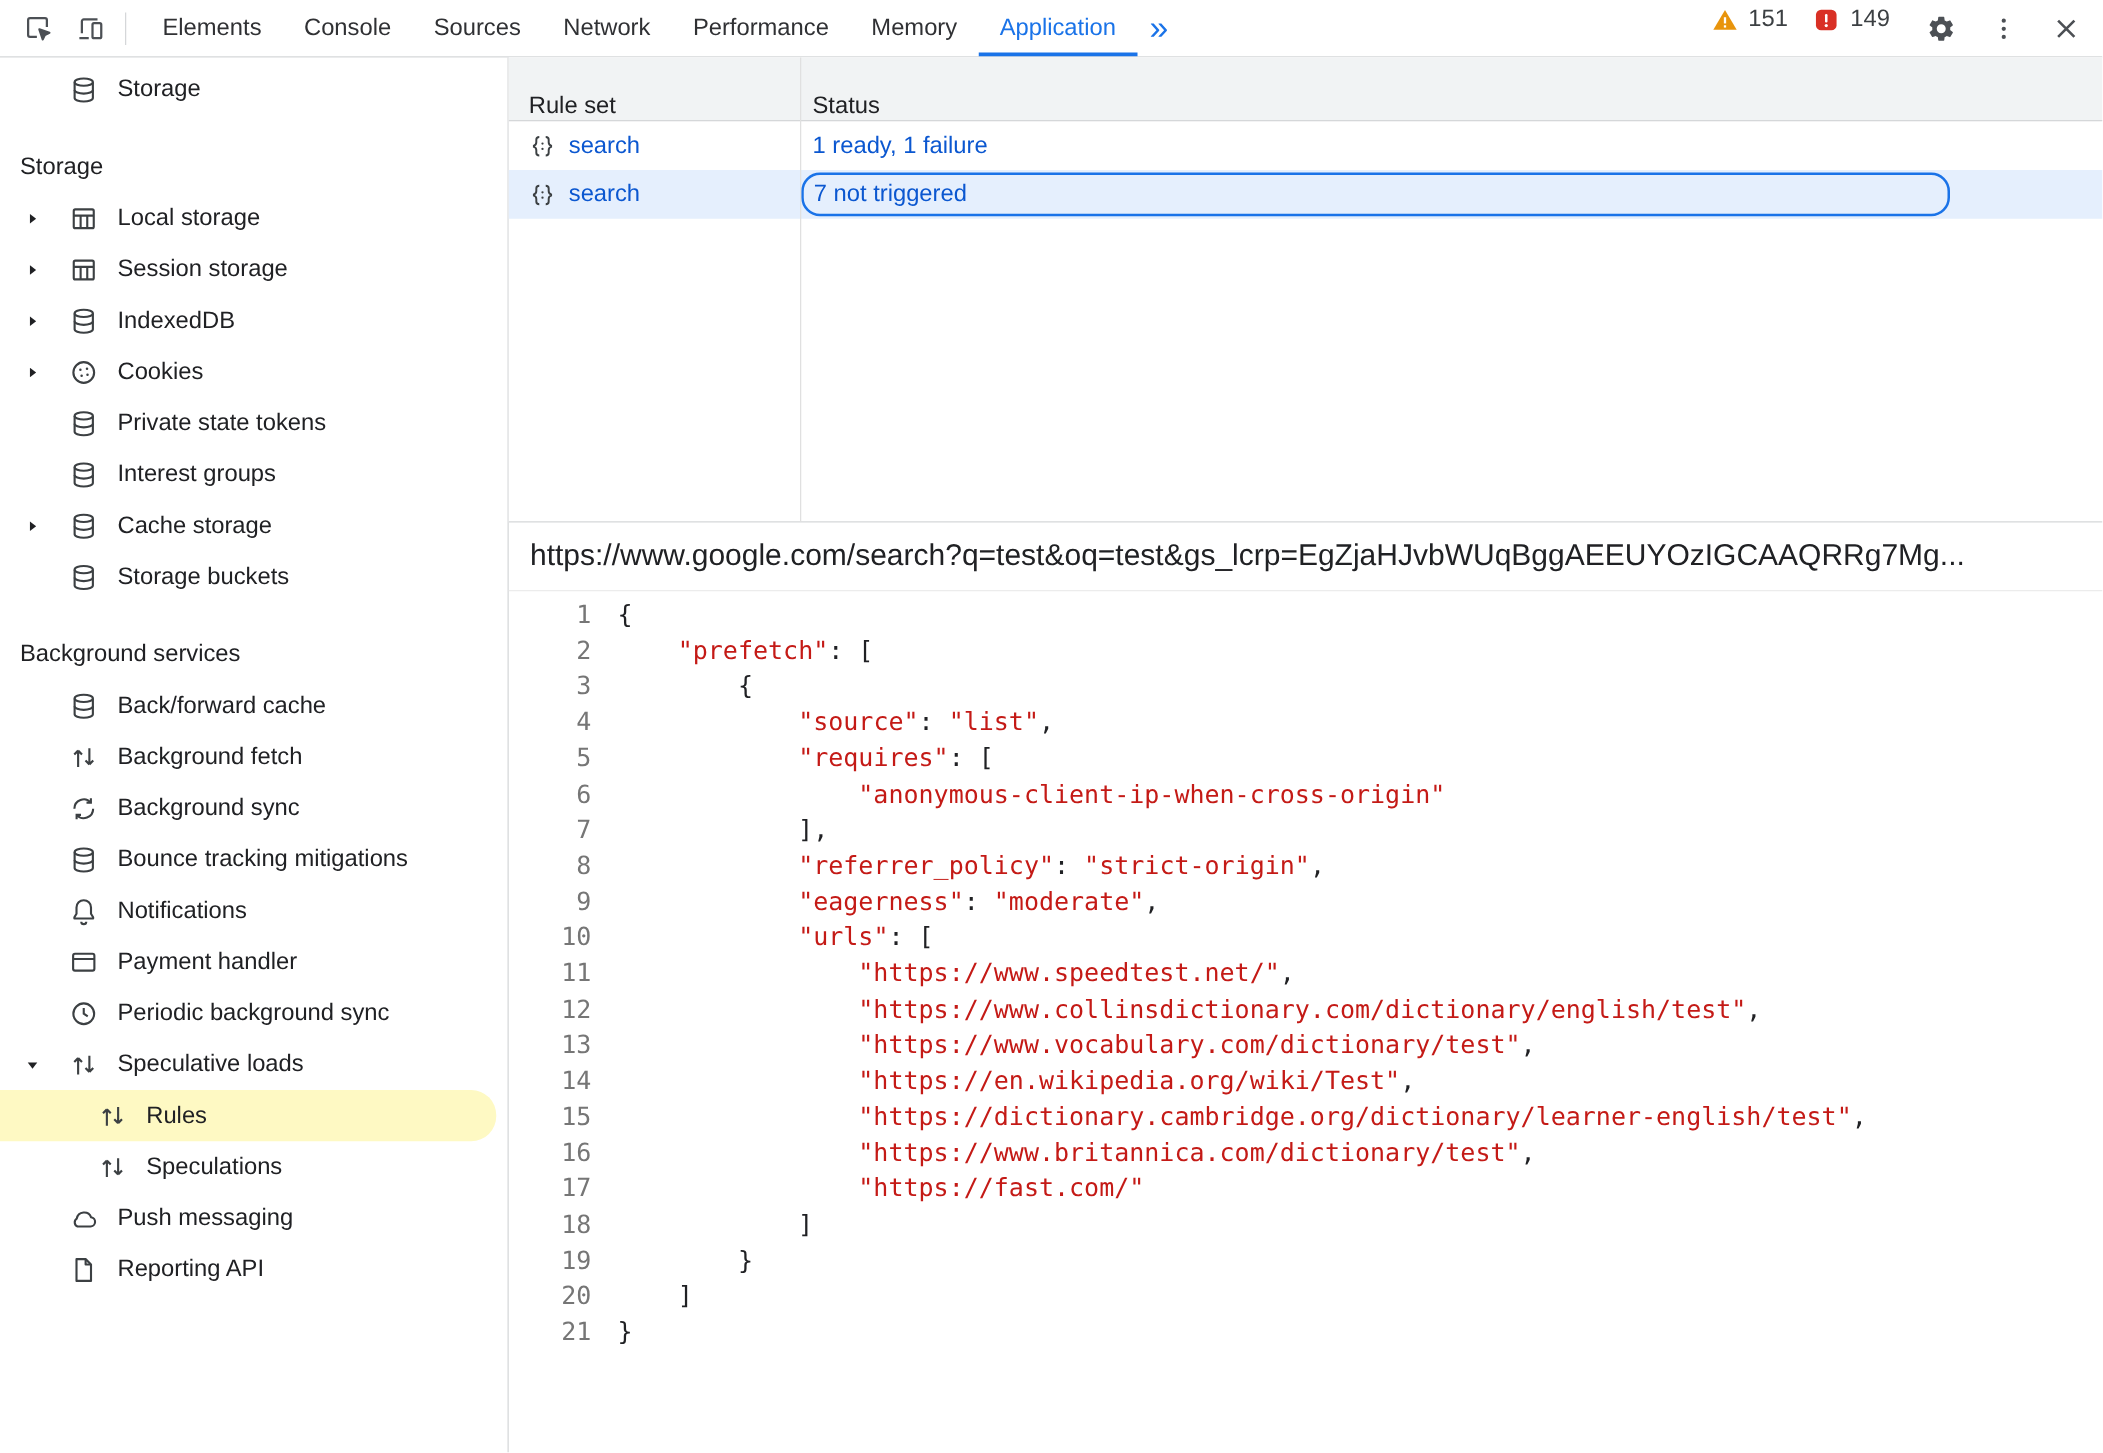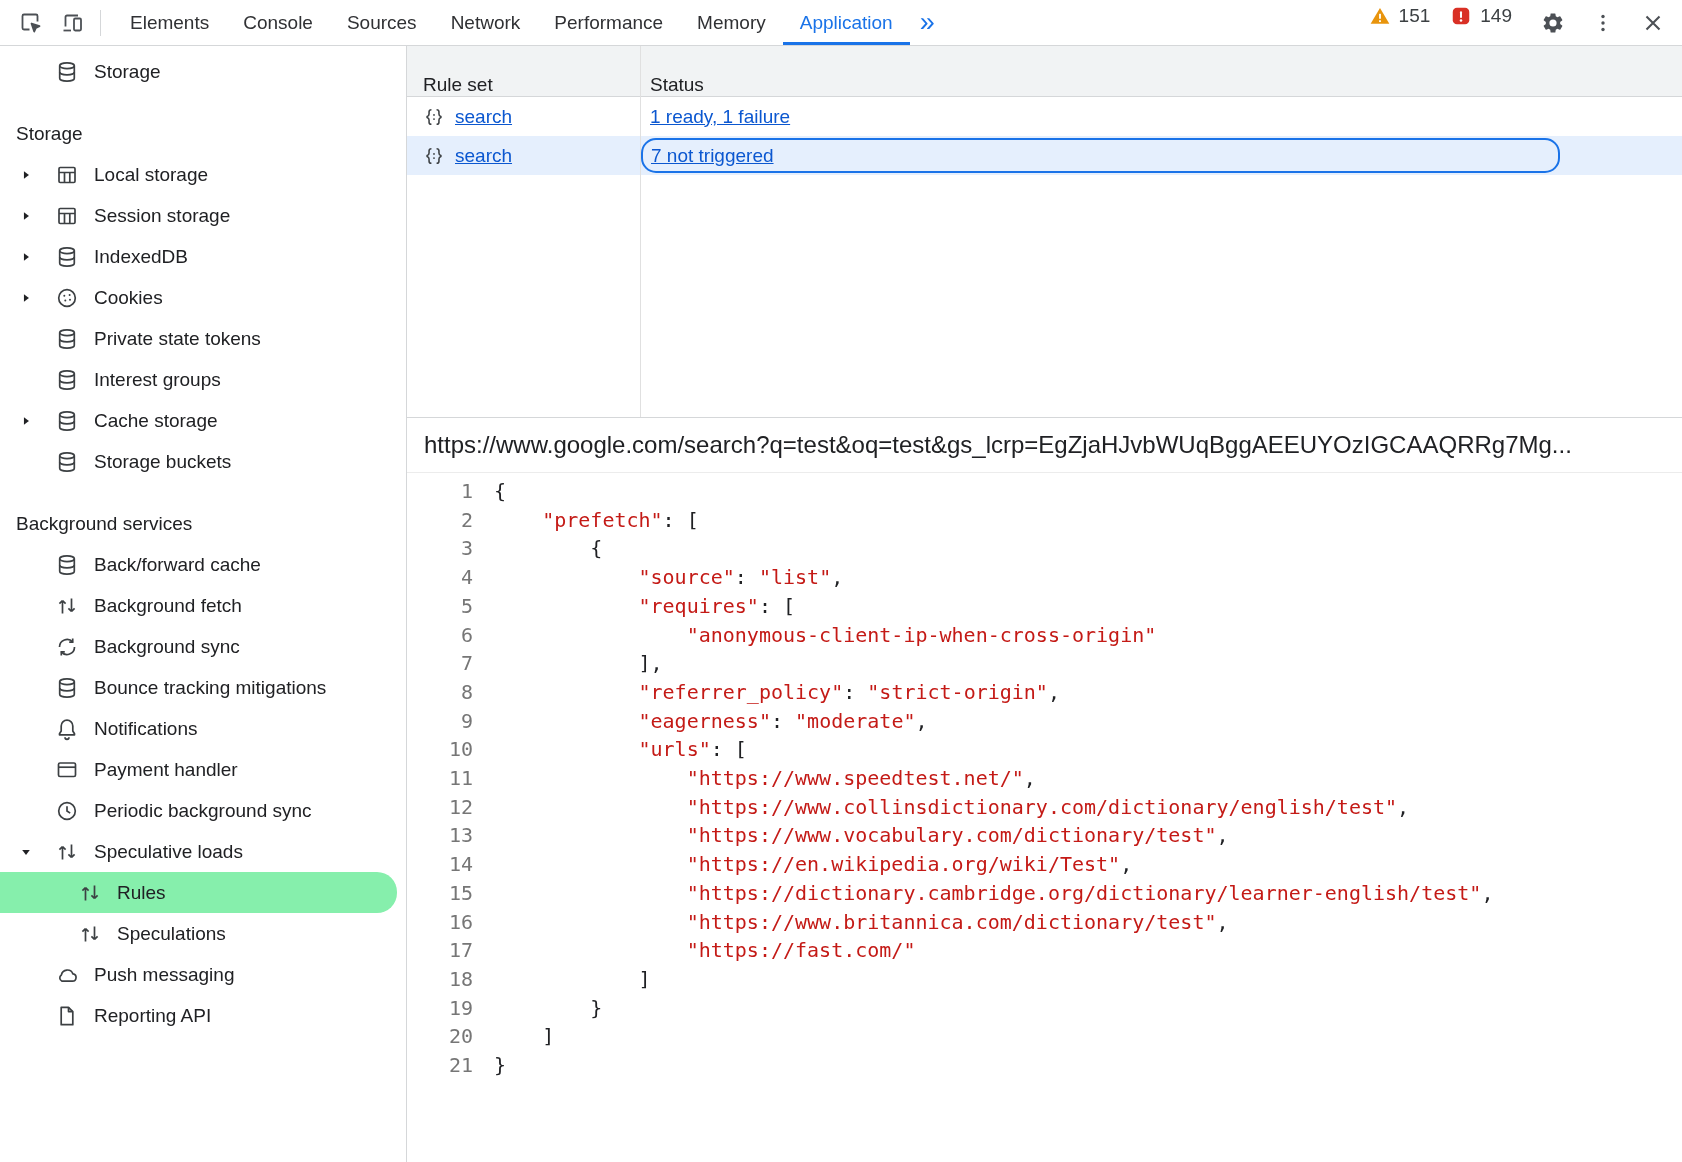--- a/index.html
+++ b/index.html
@@ -21,40 +21,40 @@
   .tb-right{margin-left:auto;display:flex;align-items:flex-start;gap:8px;padding-right:8px}
   .count-group{display:flex;align-items:center;gap:8px;font-size:19px;color:#3c4043;margin-right:12px;cursor:pointer}
   .count-group .icon{width:22px;height:22px}
 
   
   .content{flex:1;display:flex;min-height:0}
   .sidebar{width:407px;flex:0 0 auto;border-right:1px solid #d5d7d9;padding-top:5px;overflow:hidden;font-size:19px}
   .side-header{height:41px;display:flex;align-items:center;padding-left:16px;margin-top:21px;color:#202124}
   .side-item{height:41px;display:flex;align-items:center;padding-left:55px;position:relative;cursor:pointer;white-space:nowrap}
   .side-item.nested{padding-left:78px}
-  .side-item.selected{background:#86efac;border-radius:0 20px 20px 0;width:397px}
+  .side-item.selected{background:#fef9c3;border-radius:0 20px 20px 0;width:397px}
   .side-item .icon{margin-right:15px;color:#3c4043}
   .expander{position:absolute;left:19px;top:50%;transform:translateY(-50%);width:14px;height:14px;color:#202124;display:inline-flex;cursor:pointer}
   .expander svg{width:100%;height:100%}
 
   .main{flex:1;display:flex;flex-direction:column;min-width:0}
 
   
   .rules-pane{height:372px;flex:0 0 auto;border-bottom:1px solid #d5d7d9;position:relative;display:flex;flex-direction:column;background:#fff}
   .col-divider{position:absolute;left:233px;top:0;bottom:0;width:1px;background:#e0e0e0;z-index:2;pointer-events:none}
   .rules-header{height:51px;display:flex;align-items:flex-end;background:#f1f3f4;border-bottom:1px solid #d5d7d9;font-size:19px;flex:0 0 auto}
   .hcell-rule{width:233px;padding-left:16px;flex:0 0 auto;cursor:pointer}
   .hcell-status{flex:1;padding-left:10px;cursor:pointer}
   .rule-row{height:39px;display:flex;align-items:center;font-size:19px}
   .rule-row.selected{background:#e5effd}
   .rule-cell{width:233px;flex:0 0 auto;display:flex;align-items:center;padding-left:16px;gap:10px;height:100%}
   .rule-cell .icon{color:#3c4043;width:22px;height:22px}
   .status-cell{flex:1;display:flex;align-items:center;padding-left:10px;height:100%}
   .status-cell.focused{border:2px solid #1a73e8;border-radius:15px;height:35px;flex:initial;align-self:center;margin:0 122px 0 1px;padding-left:8px;flex:1}
-  .link{color:#0b57d0;text-decoration:underline;cursor:pointer}
+  .link{color:#0b57d0;cursor:pointer}
 
   
   .preview{flex:1;display:flex;flex-direction:column;min-height:0}
   .preview-url{height:55px;flex:0 0 auto;display:flex;align-items:center;padding:0 17px;font-size:24px;color:#202124;border-bottom:1px solid #ececec;white-space:nowrap;overflow:hidden}
   .code-area{flex:1;padding-top:4px;font-family:"DejaVu Sans Mono",monospace;font-size:20px;line-height:28.7px;overflow:hidden}
   .code-line{display:flex;white-space:pre}
   .ln{flex:0 0 66px;text-align:right;color:#767676;user-select:none}
   .lc{padding-left:21px;color:#202124}
   .tok-s{color:#c41a16}
 </style>

